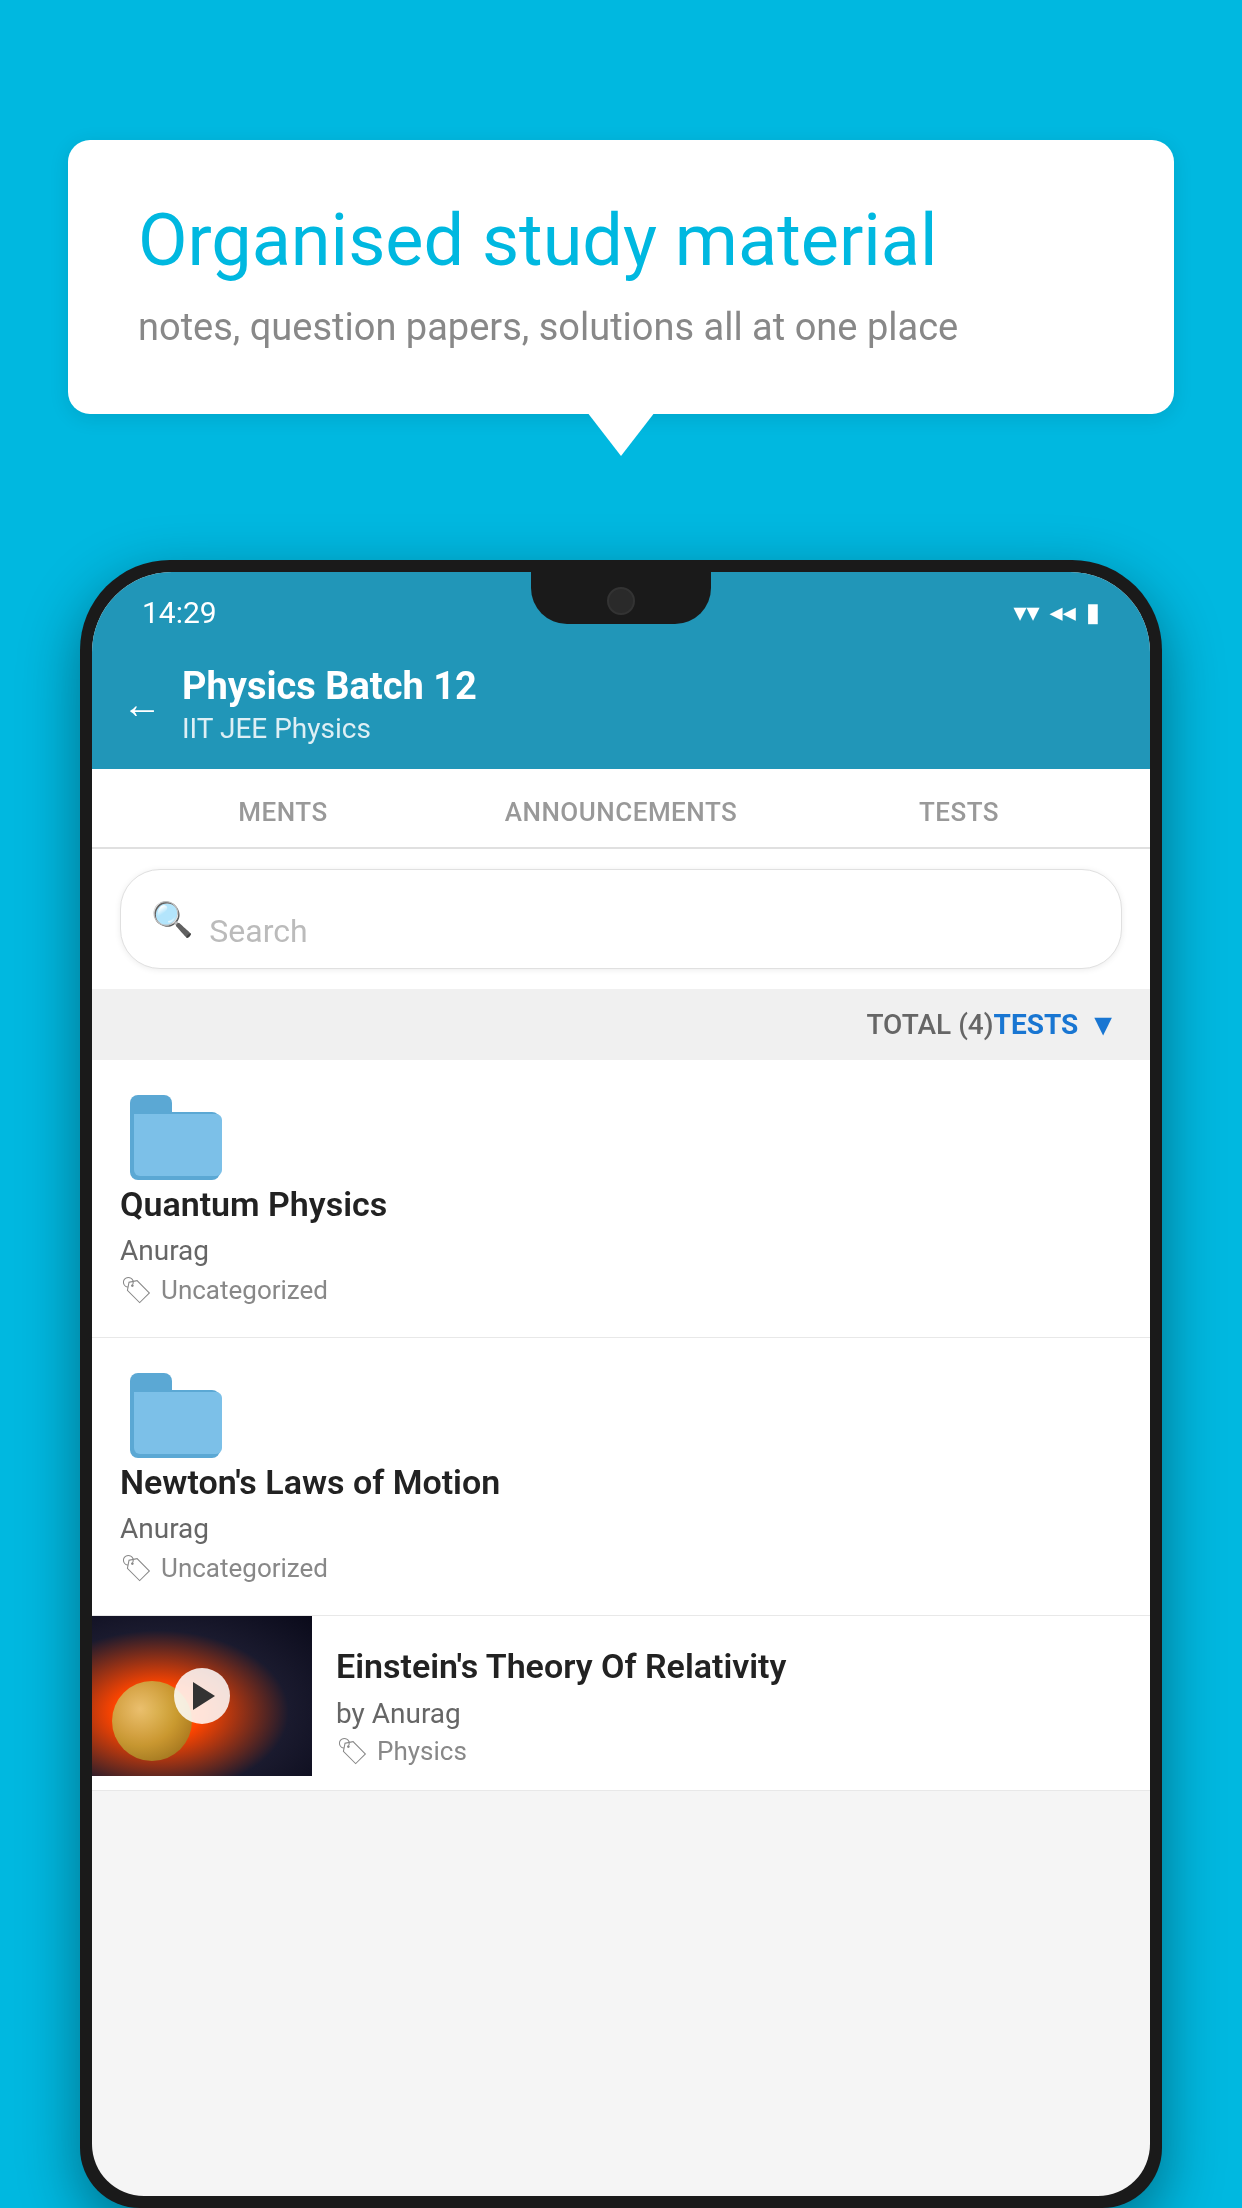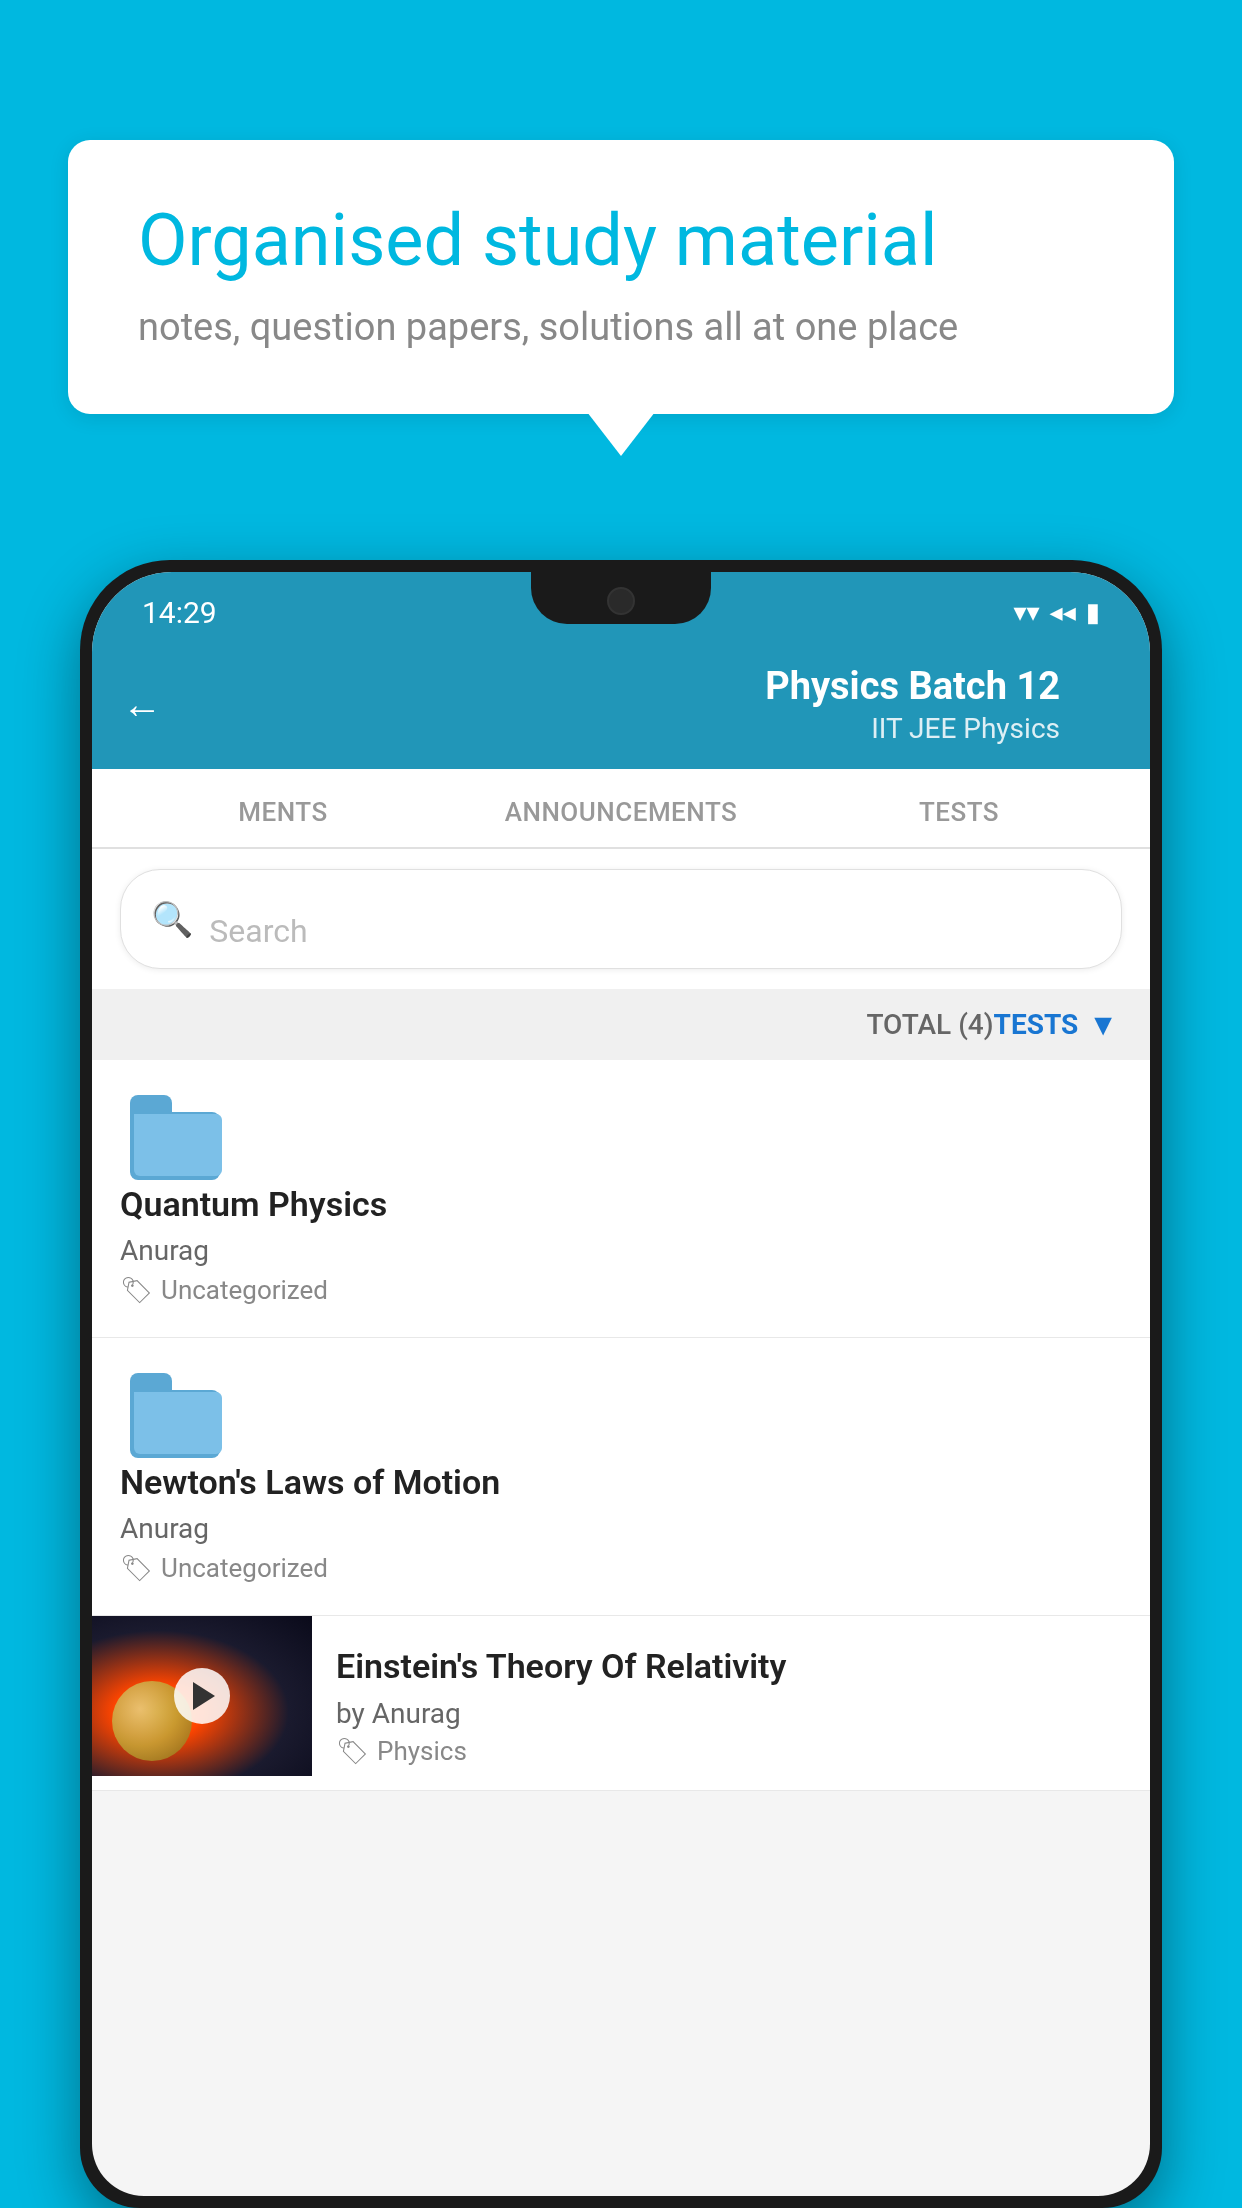--- a/index.html
+++ b/index.html
@@ -135,21 +135,21 @@
     }
 
     .back-arrow {
       color: white;
       font-size: 40px;
       cursor: pointer;
     }
 
     .header-title-block {
       flex: 1;
-      text-align: right;
+      text-align: left;
     }
 
     .header-main-title {
       color: white;
       font-size: 38px;
       font-weight: 700;
     }
 
     .header-subtitle {
       color: rgba(255,255,255,0.85);

